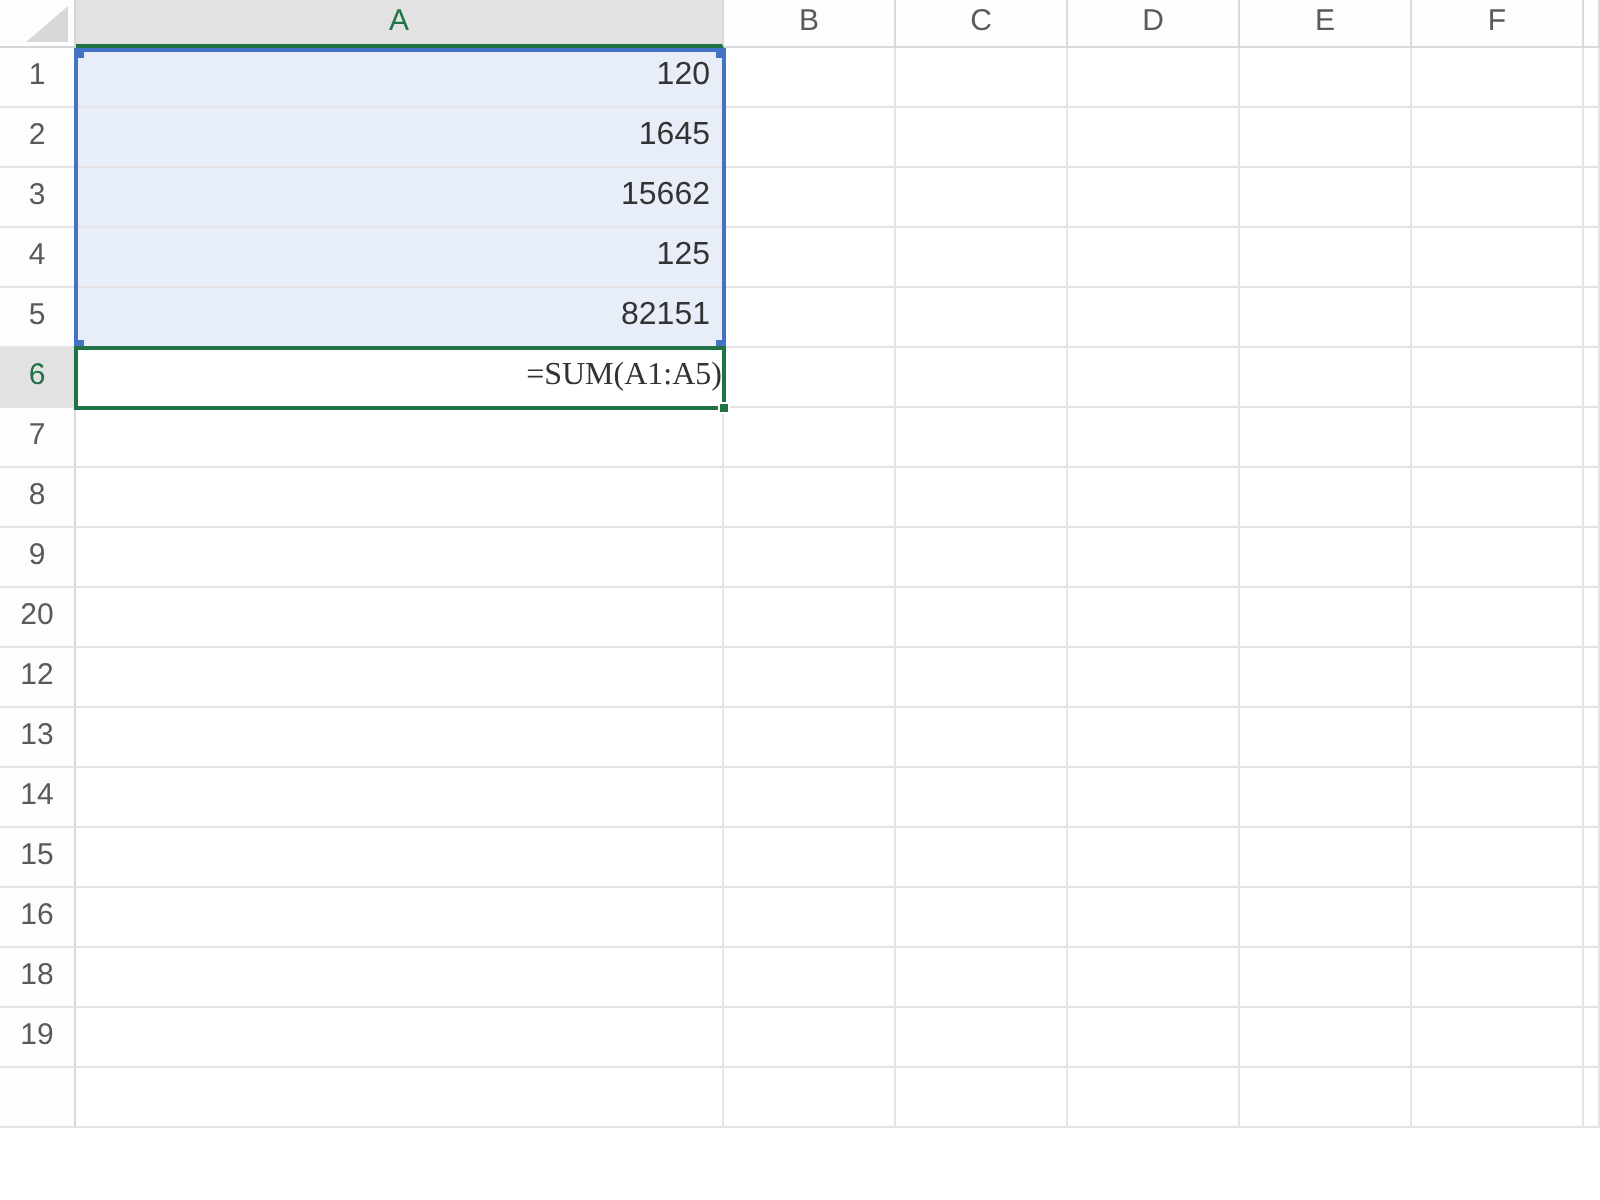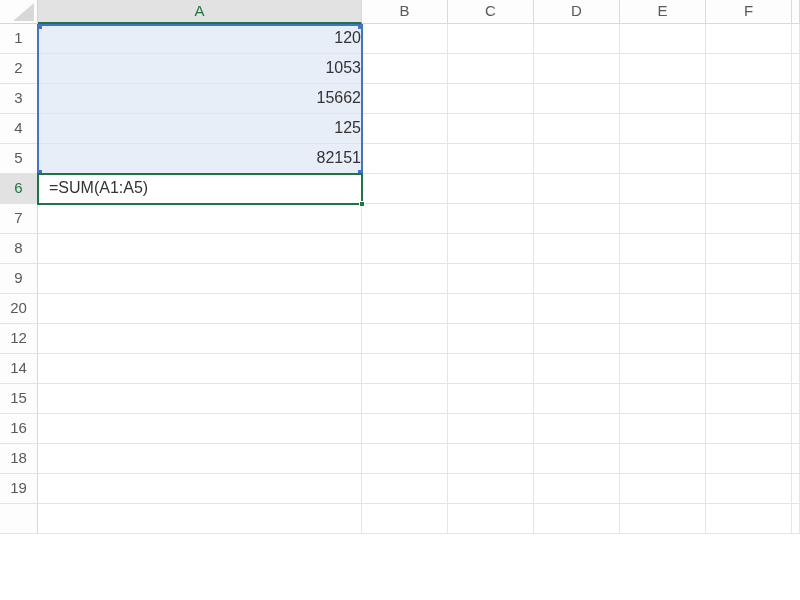--- a/index.html
+++ b/index.html
@@ -33,23 +33,23 @@
     flex:none; width:38px; height:30px; background:#FDFDFD;
     border-right:1px solid #D9D9D9; border-bottom:1px solid #E4E4E4;
     text-align:center; line-height:28px; font-size:15px; color:#5A5A5A;
   }
   .rh.sel { background:#E2E2E2; color:#217346; }
   .cell {
     flex:none; width:86px; height:30px; background:#fff;
     border-right:1px solid #E4E4E4; border-bottom:1px solid #E4E4E4;
     font-size:16px; color:#333; line-height:28px; overflow:hidden; white-space:nowrap;
   }
-  .cell.wA { width:324px; text-align:right; }
+  .cell.wA { width:324px; text-align:right; padding-right:6px; }
   .cell.range { background:#E8EEF7; }
-  .cell.edit { text-align:left; padding-left:11px; padding-right:0; }
+  .cell.edit { text-align:right; padding-left:11px; padding-right:0;font-family:Liberation Serif, serif; }
   .cell.filler { width:8px; }
   
   .range-box {
     position:absolute; left:37px; top:24px; width:326px; height:151px;
     border:2px solid #4472C4; pointer-events:none; z-index:2;
   }
   .range-box .hd { position:absolute; width:5px; height:5px; background:#4472C4; }
   .hd.tl { left:-2px; top:-2px; }  .hd.tr { right:-2px; top:-2px; }
   .hd.bl { left:-2px; bottom:-2px; } .hd.br { right:-2px; bottom:-2px; }
   
@@ -88,21 +88,21 @@
         <div class="cell wA range">120</div>
         <div class="cell"></div>
         <div class="cell"></div>
         <div class="cell"></div>
         <div class="cell"></div>
         <div class="cell"></div>
         <div class="cell filler"></div>
       </div>
       <div class="row">
         <div class="rh">2</div>
-        <div class="cell wA range">1053</div>
+        <div class="cell wA range">1645</div>
         <div class="cell"></div>
         <div class="cell"></div>
         <div class="cell"></div>
         <div class="cell"></div>
         <div class="cell"></div>
         <div class="cell filler"></div>
       </div>
       <div class="row">
         <div class="rh">3</div>
         <div class="cell wA range">15662</div>
@@ -178,20 +178,30 @@
         <div class="cell wA"></div>
         <div class="cell"></div>
         <div class="cell"></div>
         <div class="cell"></div>
         <div class="cell"></div>
         <div class="cell"></div>
         <div class="cell filler"></div>
       </div>
       <div class="row">
         <div class="rh">12</div>
+        <div class="cell wA"></div>
+        <div class="cell"></div>
+        <div class="cell"></div>
+        <div class="cell"></div>
+        <div class="cell"></div>
+        <div class="cell"></div>
+        <div class="cell filler"></div>
+      </div>
+      <div class="row">
+        <div class="rh">13</div>
         <div class="cell wA"></div>
         <div class="cell"></div>
         <div class="cell"></div>
         <div class="cell"></div>
         <div class="cell"></div>
         <div class="cell"></div>
         <div class="cell filler"></div>
       </div>
       <div class="row">
         <div class="rh">14</div>

